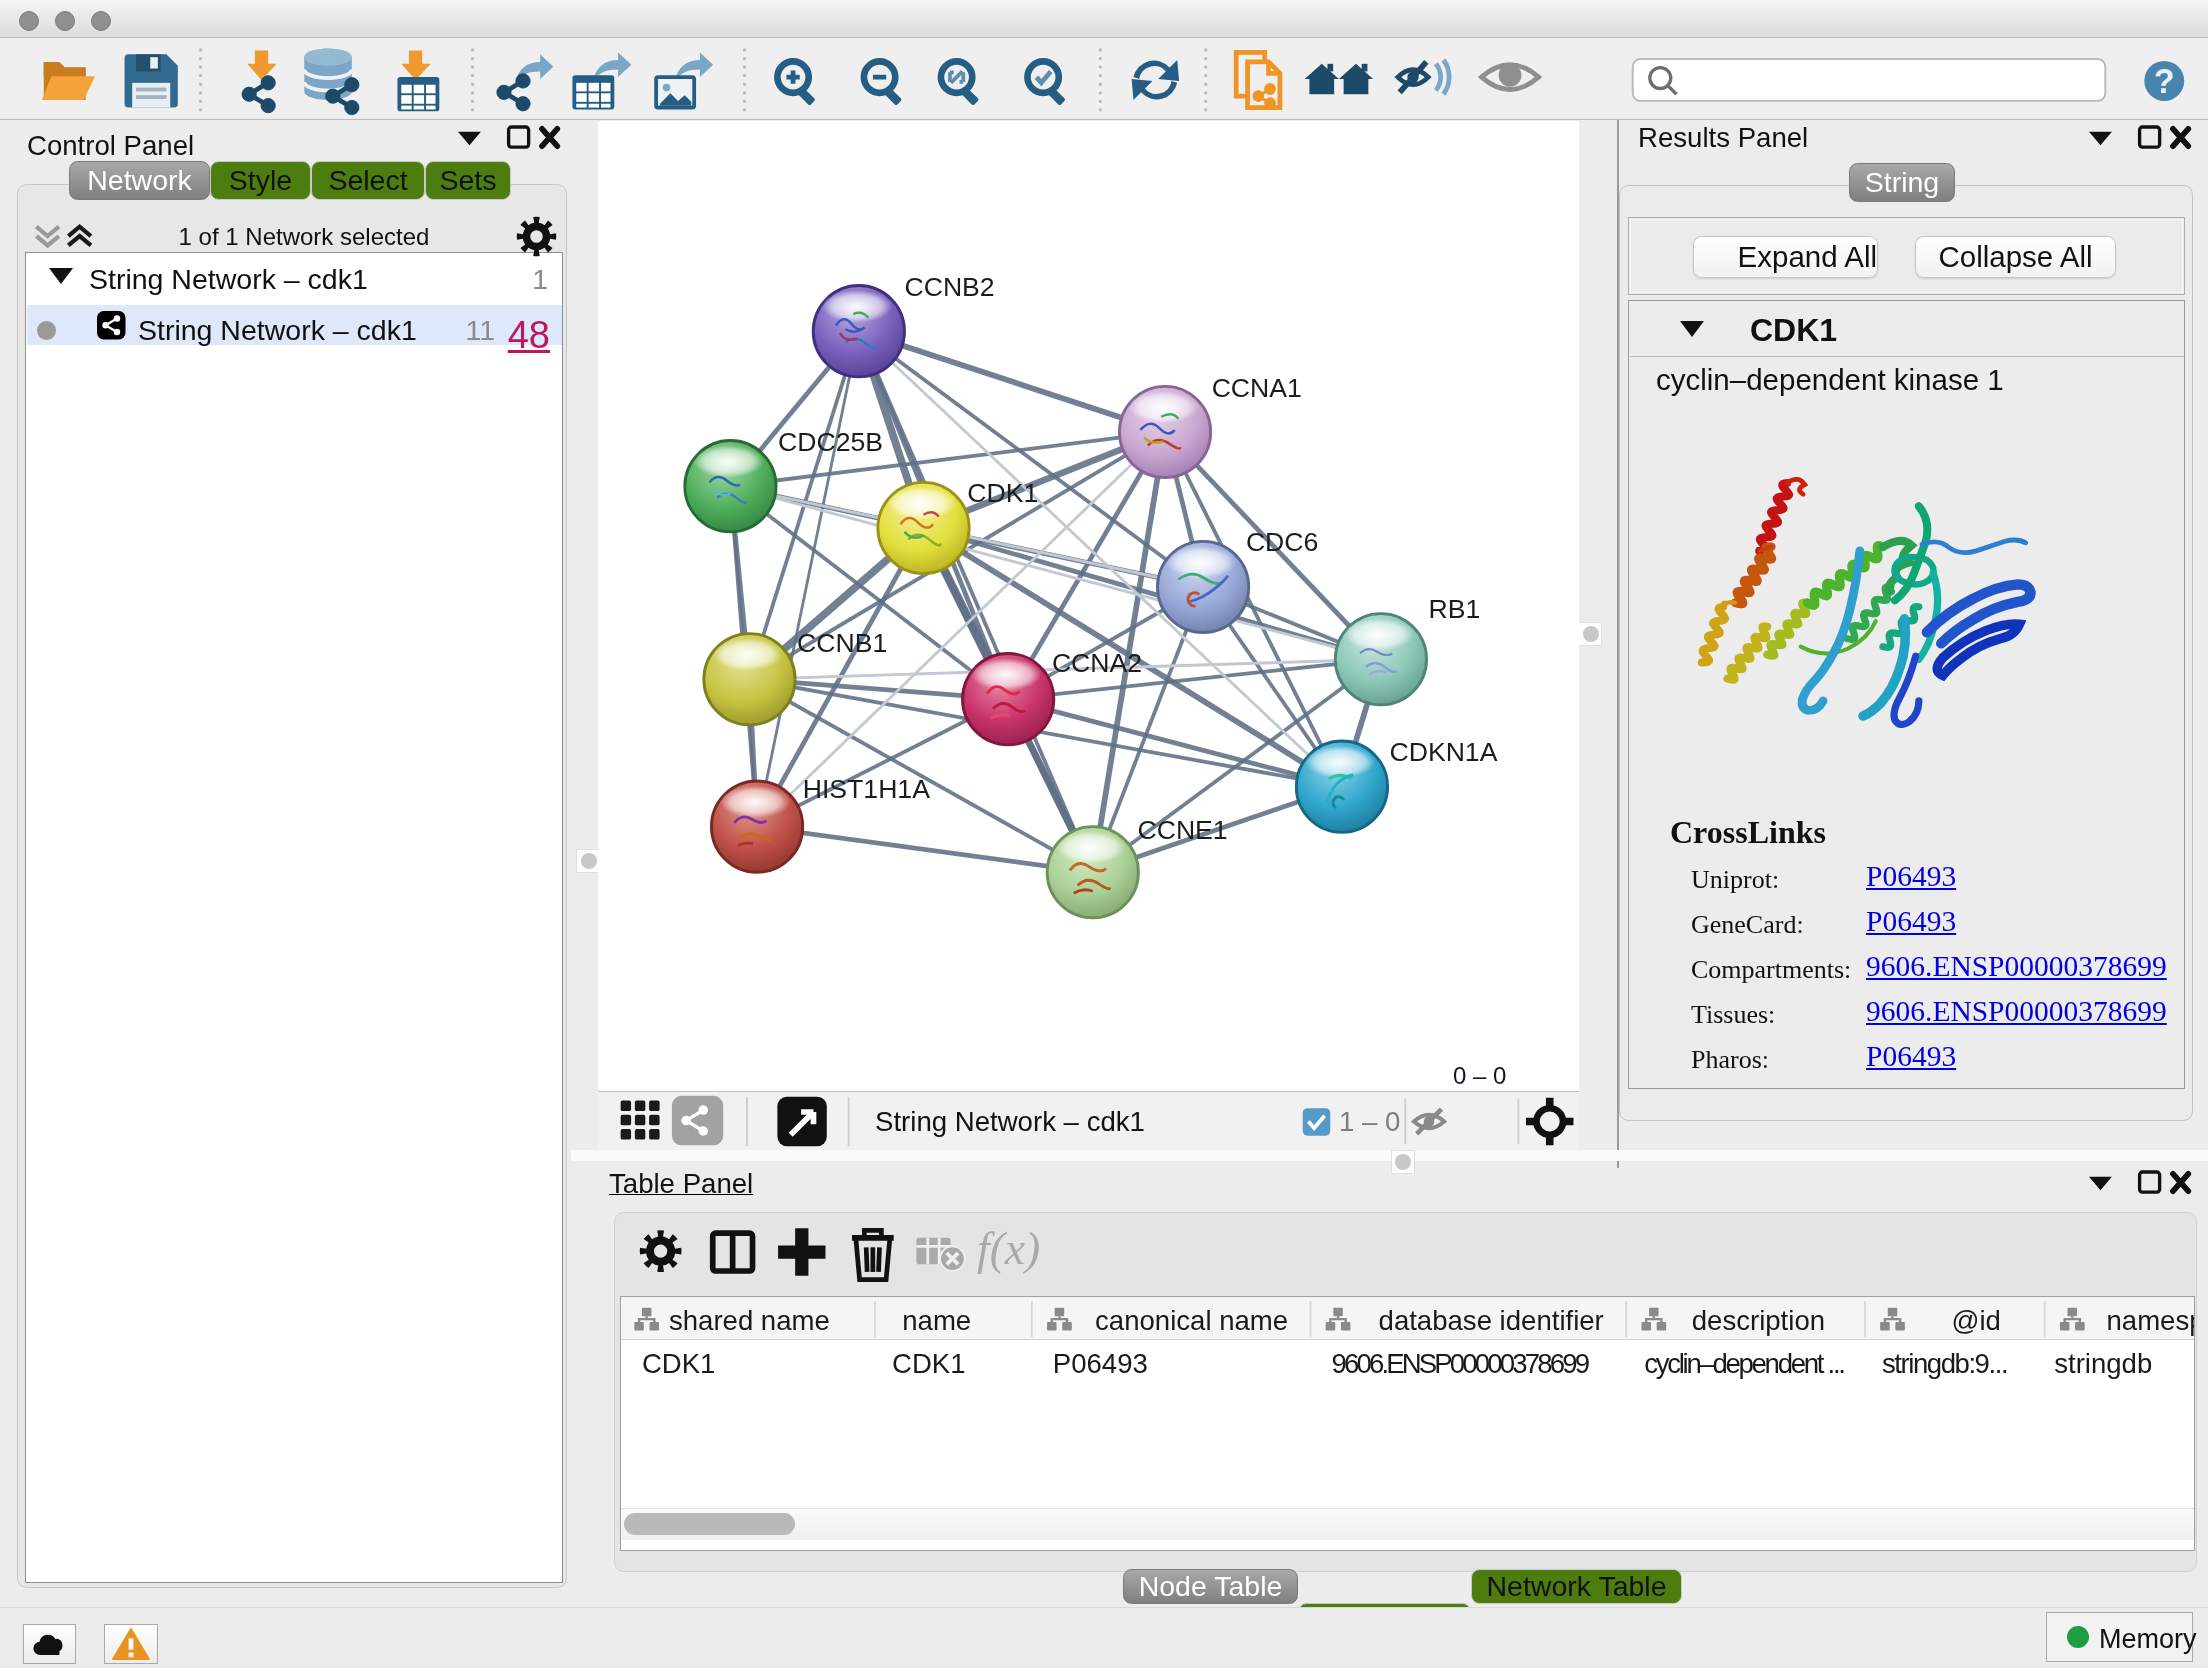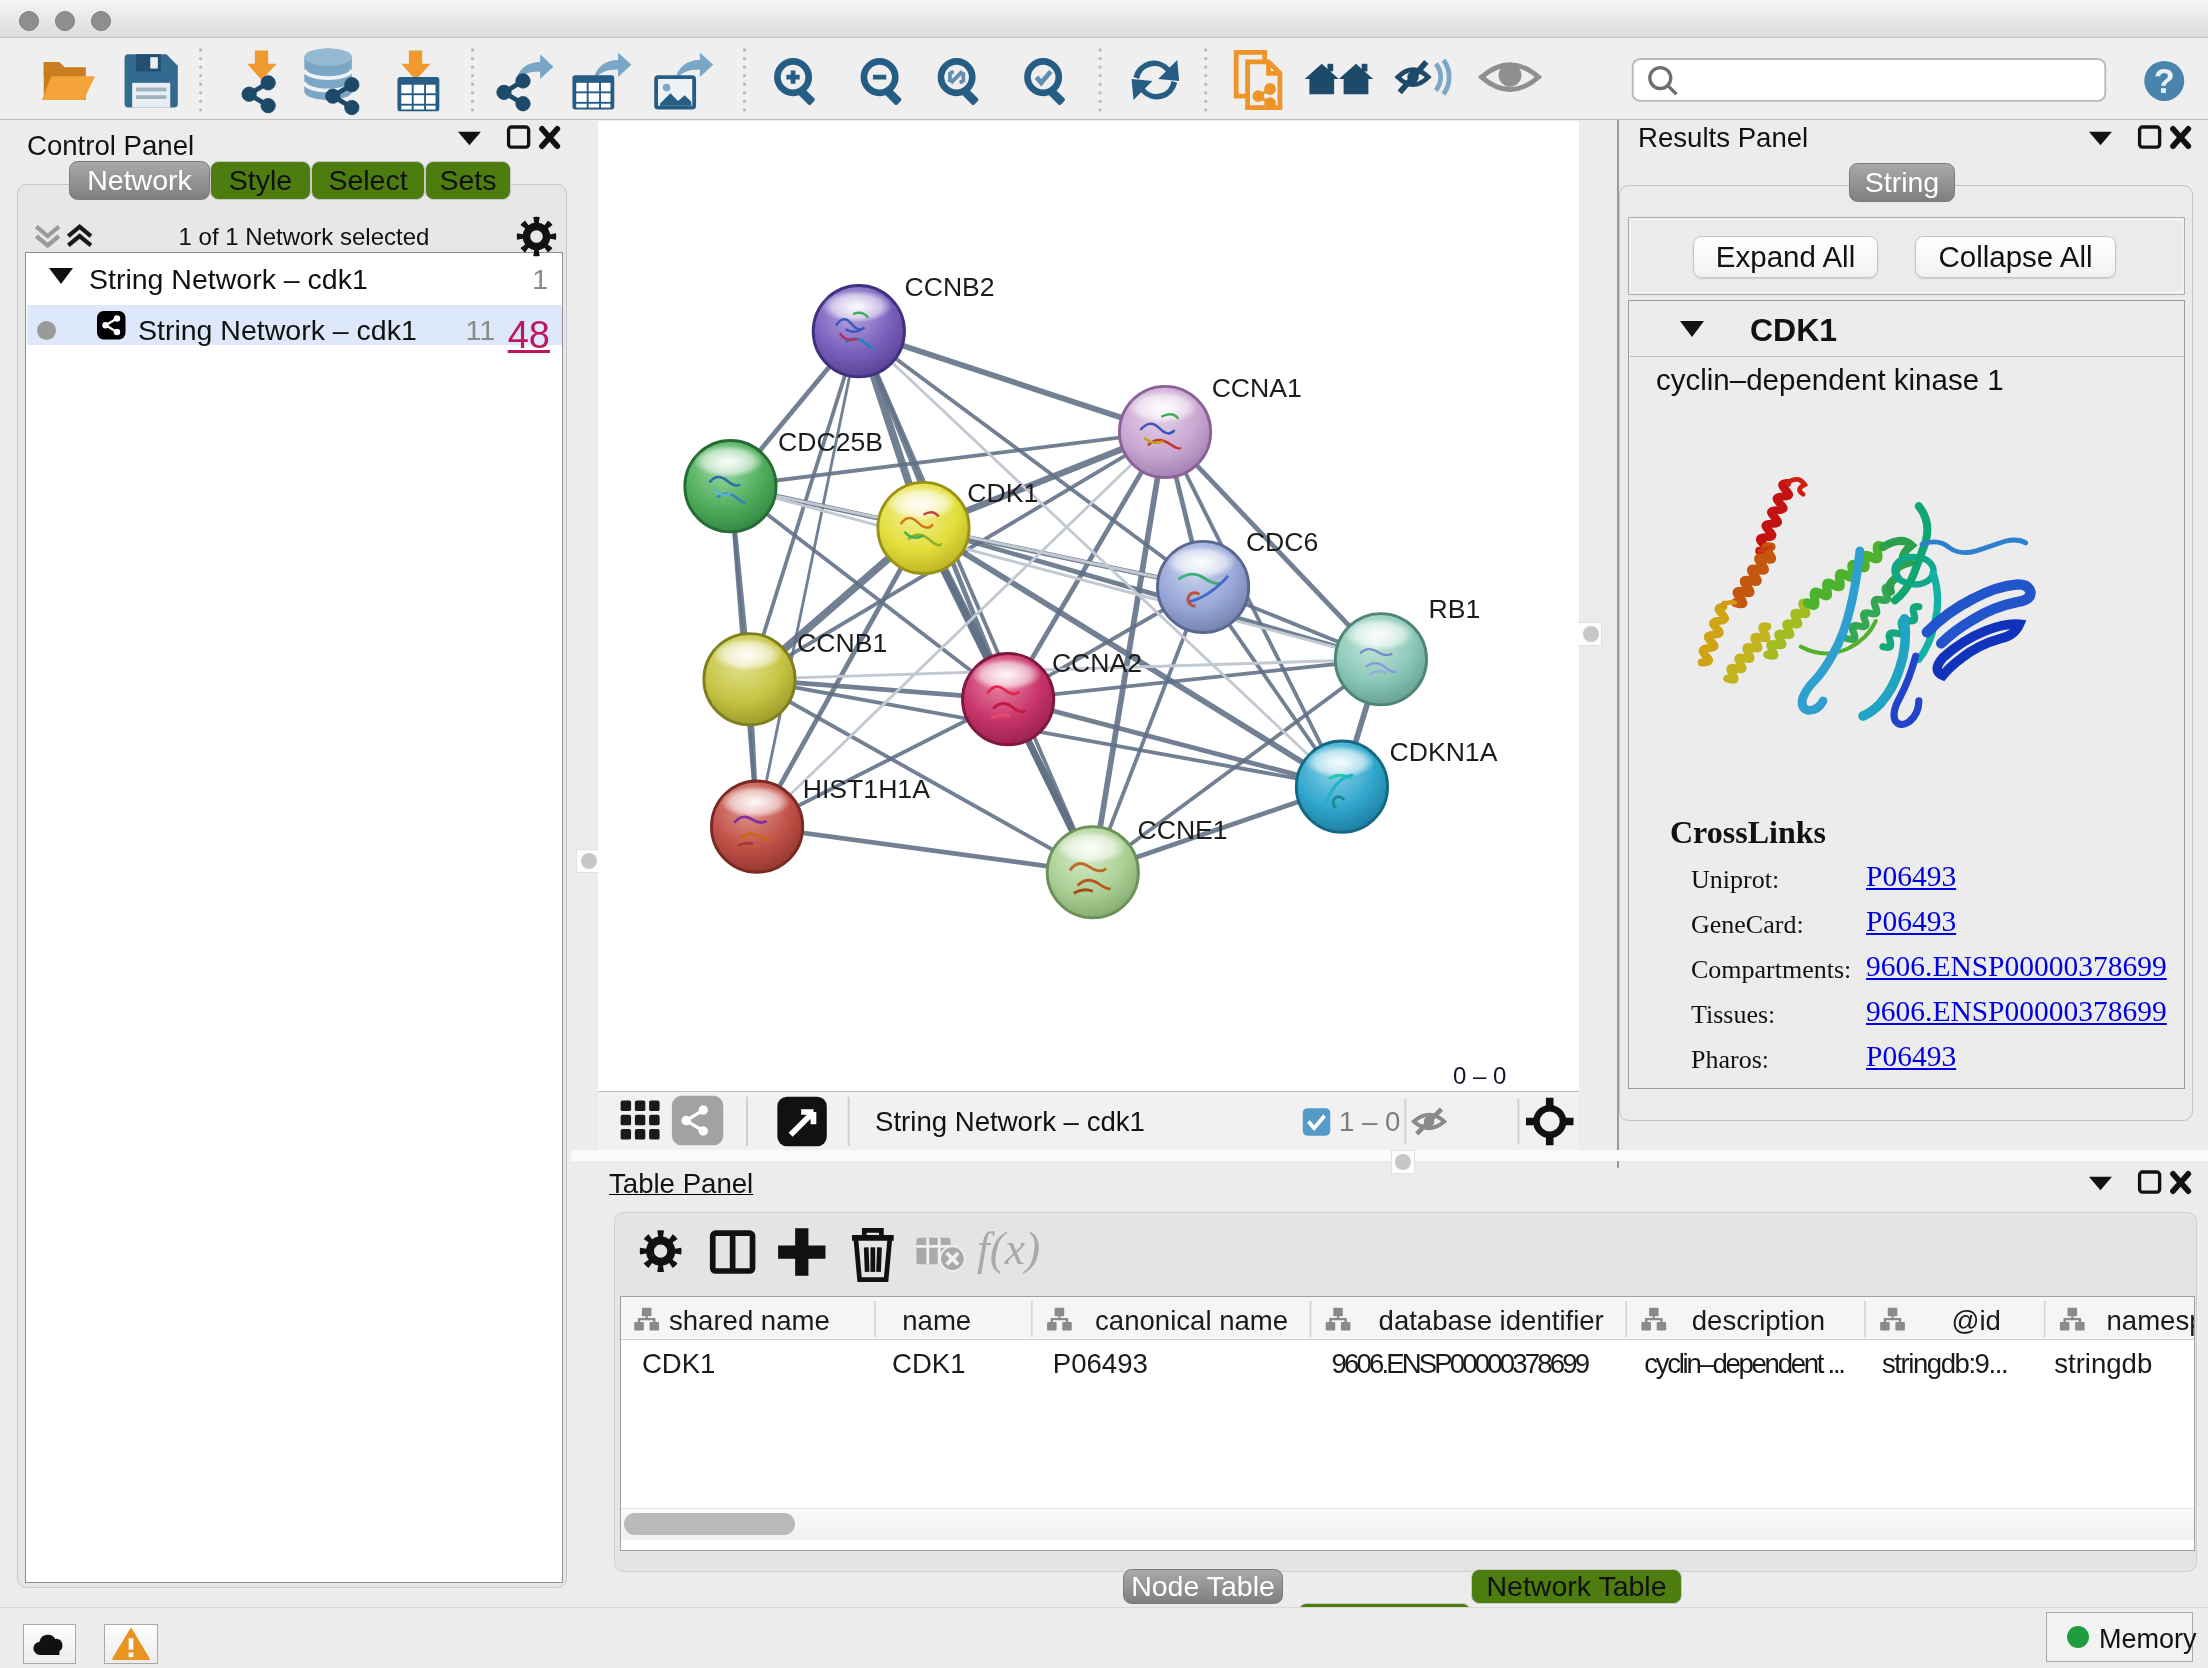--- a/index.html
+++ b/index.html
@@ -557,21 +557,21 @@
   </svg>
   <div class="abs" style="left:875px;top:1106px;font-size:27.6px;color:#111;">String Network – cdk1</div>
   <div class="abs" style="left:1339px;top:1106px;font-size:27.6px;color:#7d7d7d;">1 – 0</div>
   <div class="abs" style="left:1453px;top:1062px;font-size:24px;color:#0f172a;">0 – 0</div>
 
   <div class="abs" id="rp"></div>
   <div class="abs" style="left:1638px;top:122px;"><span class="ptitle">Results Panel</span></div>
   <div class="abs" id="rp-pane"></div>
   <div class="abs tab tabsel" style="left:1849px;top:163px;width:106px;">String</div>
   <div class="abs" id="rp-box1"></div>
-  <div class="abs btn" style="left:1693px;top:236px;width:185px;height:42px;line-height:40px;">Expand All</div>
+  <div class="abs btn" style="left:1693px;top:236px;width:185px;height:42px;line-height:40px;text-align:right;">Expand All</div>
   <div class="abs btn" style="left:1915px;top:236px;width:201px;height:42px;line-height:40px;">Collapse All</div>
   <div class="abs" id="rp-box2"></div>
   <svg class="abs" style="left:2089px;top:124px" width="105" height="27" viewBox="0 0 110 28">
     <path d="M0 8 L24 8 L12 22 z" fill="#111"></path>
     <rect x="53" y="3" width="21" height="21" rx="3" fill="none" stroke="#111" stroke-width="3.5"></rect>
     <path d="M88 5 L104 23 M104 5 L88 23" stroke="#111" stroke-width="6" stroke-linecap="round"></path>
   </svg>
 
   <div class="abs" style="left:1630px;top:302px;width:554px;height:55px;background:#ececec;border-bottom:1.9px solid #bcbcbc;"></div>
   <div class="abs" style="left:1680px;top:321px;width:0;height:0;border-left:12.4px solid transparent;border-right:12.4px solid transparent;border-top:16px solid #111;"></div>
@@ -720,21 +720,21 @@
       <text x="747" y="80" textLength="272">9606.ENSP00000378699</text>
       <text x="1076" y="80" textLength="212">cyclin–dependent ...</text>
       <text x="1326" y="80" textLength="133">stringdb:9...</text>
       <text x="1507" y="80">stringdb</text>
     </g>
   </svg>
 
   <div class="abs" style="left:621px;top:1508px;width:1573px;height:32px;background:linear-gradient(#fafafa,#f0f0f0);border-top:1px solid #e2e2e2;"></div>
   <div class="abs" style="left:624px;top:1513px;width:171px;height:22px;border-radius:11.4px;background:#b9b9b9;"></div>
 
-  <div class="abs tab tabsel" style="left:1123px;top:1569px;width:160px;height:35px;line-height:33px;">Node Table</div>
+  <div class="abs tab tabsel" style="left:1123px;top:1569px;width:175px;height:35px;line-height:33px;">Node Table</div>
   <div class="abs tab" style="left:1298px;top:1569px;width:173px;height:35px;line-height:33px;margin-top:34px;">Edge Table</div>
   <div class="abs tab" style="left:1471px;top:1569px;width:211px;height:35px;line-height:33px;">Network Table</div>
 
   <div class="abs" id="status"></div>
   <div class="abs sbtn" style="left:23px;top:1624px;width:53px;height:40px;"></div>
   <svg class="abs" style="left:31px;top:1632px" width="36" height="25" viewBox="0 0 38 26">
     <path d="M10 24 a7 7 0 0 1 -1 -14 a9 9 0 0 1 17 -2 a6.5 6.5 0 0 1 4 12 l0 4 z" fill="#111"></path>
     <circle cx="27" cy="13" r="6" fill="#111"></circle>
   </svg>
   <div class="abs sbtn" style="left:104px;top:1624px;width:54px;height:40px;"></div>

